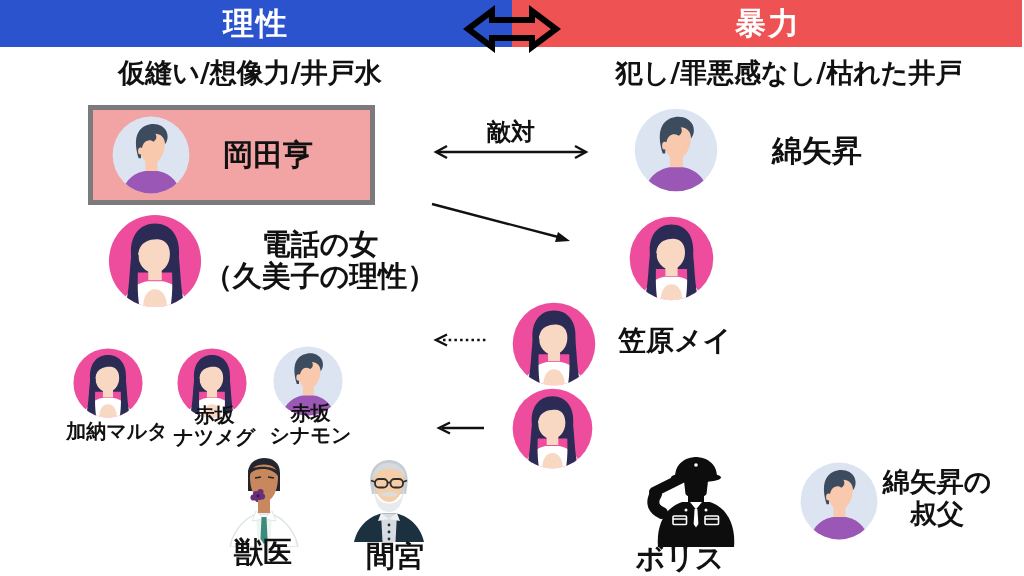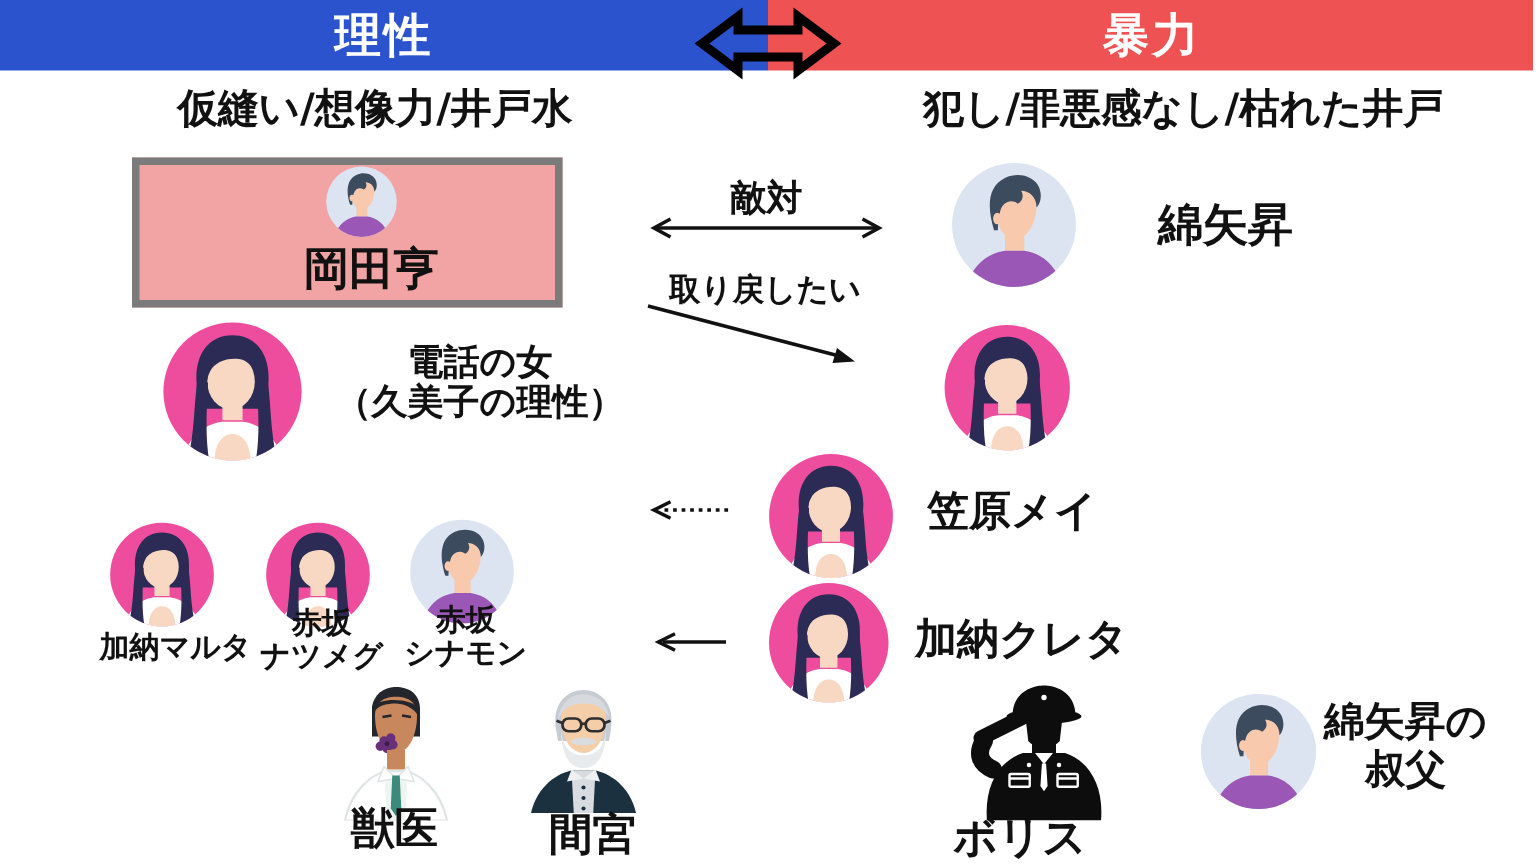--- a/index.html
+++ b/index.html
@@ -13,21 +13,21 @@
   .banner span{color:#fff;font-size:31px;font-weight:800;letter-spacing:2px;}
   #banner-left{left:0;width:512px;background:var(--blue,#2b53cd);}
   #banner-right{left:512px;width:512px;background:var(--red,#ee5253);}
   
   .lbl{position:absolute;font-weight:800;color:var(--text,#111);line-height:1.12;white-space:nowrap;}
   .ctr{text-align:center;}
   
   #okada-box{
     position:absolute;left:88px;top:105px;width:287px;height:100px;box-sizing:border-box;
     background:var(--okada_box_fill,#f2a3a3);border:5px solid var(--okada_box_border,#7b7b7b);
-    display:flex;align-items:center;flex-direction:column;
+    display:flex;align-items:center;
   }
   #okada-box .avatar{position:static;margin-left:18px;}
   #okada-box .name{font-size:30px;font-weight:800;margin-left:32px;}
   .avatar{position:absolute;display:block;}
   .figure{position:absolute;display:block;}
   
   .f-bg{fill:var(--female_bg,#ee4d9e);} .f-hair{fill:var(--hair_navy,#2b2b55);} .f-skin{fill:var(--skin_light,#f8d8c3);}
   .m-bg{fill:var(--male_bg,#dbe4f0);} .m-hair{fill:var(--hair_slate,#3c4b5d);} .m-skin{fill:var(--skin_mid,#f9c9ae);} .m-shirt{fill:var(--shirt_purple,#9a57b5);}
   .arrow-stroke{stroke:#111;stroke-width:2.4;fill:none;}
 </style>
@@ -159,30 +159,29 @@
     <line x1="8" y1="8" x2="154" y2="8" class="arrow-stroke"></line>
     <path d="M17 2 L6 8 L17 14" class="arrow-stroke"></path>
     <path d="M145 2 L156 8 L145 14" class="arrow-stroke"></path>
   </svg>
 
   <svg class="avatar" style="left:633px;top:107px" width="86" height="86" viewBox="0 0 100 100">
       <use href="#sym-male"></use>
     </svg>
   <div class="lbl" style="left:772px;top:134px;font-size:30px">綿矢昇</div>
 
-  <div class="lbl ctr" style="left:425px;top:182px;width:170px;font-size:21px">取り戻したい</div>
   <svg class="abs" style="left:428px;top:197px" width="150" height="52" viewBox="0 0 150 52">
     <line x1="4" y1="7" x2="134" y2="41" class="arrow-stroke"></line>
     <polygon points="142,44 127,45 130,35" fill="#111"></polygon>
   </svg>
 
   <svg class="avatar" style="left:107px;top:213px" width="96" height="96" viewBox="0 0 100 100">
       <use href="#sym-female"></use>
     </svg>
-  <div class="lbl ctr" style="left:195px;top:228px;width:250px;font-size:24px">
+  <div class="lbl ctr" style="left:195px;top:228px;width:250px;font-size:29px">
     <div>電話の女</div>
     <div>（久美子の理性）</div>
   </div>
 
   <svg class="avatar" style="left:628px;top:215px" width="87" height="87" viewBox="0 0 100 100">
       <use href="#sym-female"></use>
     </svg>
 
   <svg class="abs" style="left:431px;top:333px" width="58" height="14" viewBox="0 0 58 14">
     <line x1="12" y1="7" x2="56" y2="7" class="arrow-stroke" stroke-dasharray="2.5 3.2"></line>
@@ -193,21 +192,20 @@
     </svg>
   <div class="lbl" style="left:618px;top:325px;font-size:28px">笠原メイ</div>
 
   <svg class="abs" style="left:434px;top:421px" width="52" height="14" viewBox="0 0 52 14">
     <line x1="8" y1="7" x2="50" y2="7" class="arrow-stroke"></line>
     <path d="M16 1.5 L5 7 L16 12.5" class="arrow-stroke"></path>
   </svg>
   <svg class="avatar" style="left:511px;top:387px" width="83" height="83" viewBox="0 0 100 100">
       <use href="#sym-female"></use>
     </svg>
-  <div class="lbl" style="left:610px;top:410px;font-size:28px">加納クレタ</div>
 
   <svg class="avatar" style="left:72px;top:347px" width="72" height="72" viewBox="0 0 100 100">
       <use href="#sym-female"></use>
     </svg>
   <div class="lbl ctr" style="left:52px;top:420px;width:130px;font-size:20px">加納マルタ</div>
 
   <svg class="avatar" style="left:176px;top:347px" width="72" height="72" viewBox="0 0 100 100">
       <use href="#sym-female"></use>
     </svg>
   <div class="lbl ctr" style="left:166px;top:404px;width:97px;font-size:20px">

